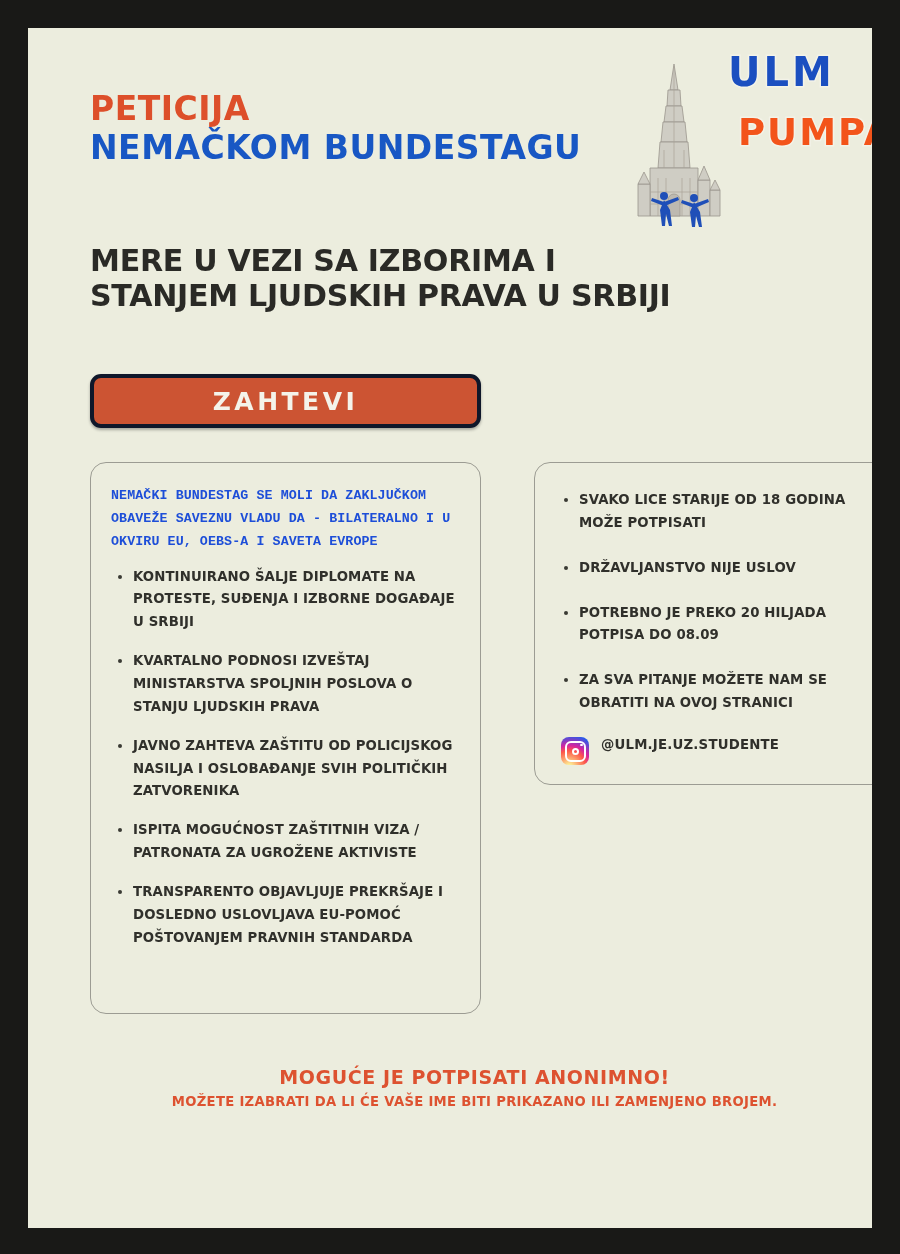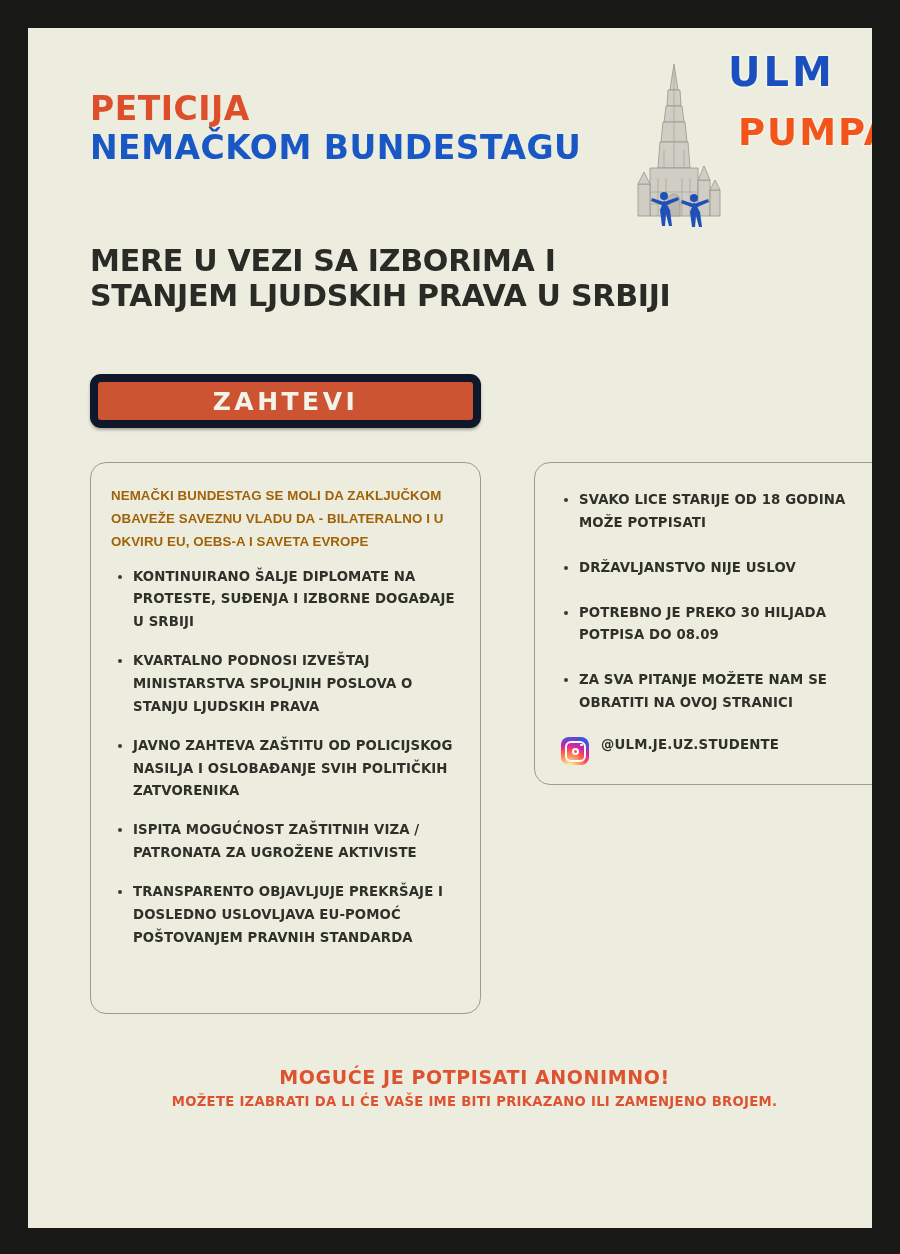--- a/index.html
+++ b/index.html
@@ -129,21 +129,21 @@
     font-weight: bold;
     font-size: 25px;
     letter-spacing: 3.5px;
     color: #f4f3ea;
   }
   #tab-zahtevi {
     left: 62px;
     top: 346px;
     width: 391px;
     background: #cc5433;
-    border: 8px solid #0f172a;
+    border: 4px solid #0f172a;
   }
   #tab-opste {
     left: 506px;
     top: 346px;
     width: 318px;
     background: #1a4fb4;
     border: 2px solid #2d3a4c;
   }
 
   
@@ -165,25 +165,25 @@
     top: 434px;
     width: 374px;
     height: 323px;
   }
 
   .card-body {
     padding: 22px 20px 10px 18px;
   }
 
   .intro {
-    font-family: Liberation Sans, sans-serif;
+    font-family: Liberation Mono, monospace;
     font-weight: bold;
     font-size: 13.3px;
     line-height: 1.72;
-    color: #a16207;
+    color: #1d4ed8;
     letter-spacing: 0.1px;
     margin: 0 0 12px 2px;
   }
 
   ul.bullets {
     list-style: none;
     margin: 0;
     padding: 0;
   }
   ul.bullets li {
@@ -376,21 +376,21 @@
           <li>TRANSPARENTO OBJAVLJUJE PREKRŠAJE I DOSLEDNO USLOVLJAVA EU-POMOĆ POŠTOVANJEM PRAVNIH STANDARDA</li>
         </ul>
       </div>
     </div>
 
     <div class="card" id="card-opste">
       <div class="card-body">
         <ul class="bullets">
           <li>SVAKO LICE STARIJE OD 18 GODINA MOŽE POTPISATI</li>
           <li>DRŽAVLJANSTVO NIJE USLOV</li>
-          <li>POTREBNO JE PREKO 30 HILJADA POTPISA DO 08.09</li>
+          <li>POTREBNO JE PREKO 20 HILJADA POTPISA DO 08.09</li>
           <li>ZA SVA PITANJE MOŽETE NAM SE OBRATITI NA OVOJ STRANICI</li>
         </ul>
         <div id="ig-row">
           <span id="ig-icon">
             <span class="ig-outer">
               <span class="ig-lens"></span>
               <span class="ig-dot"></span>
             </span>
           </span>
           <span id="ig-handle">@ULM.JE.UZ.STUDENTE</span>

